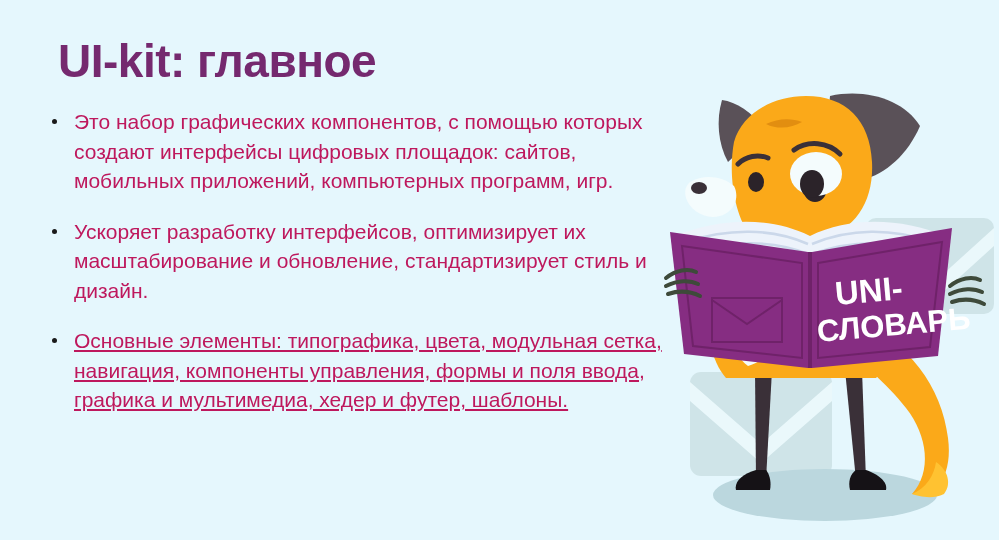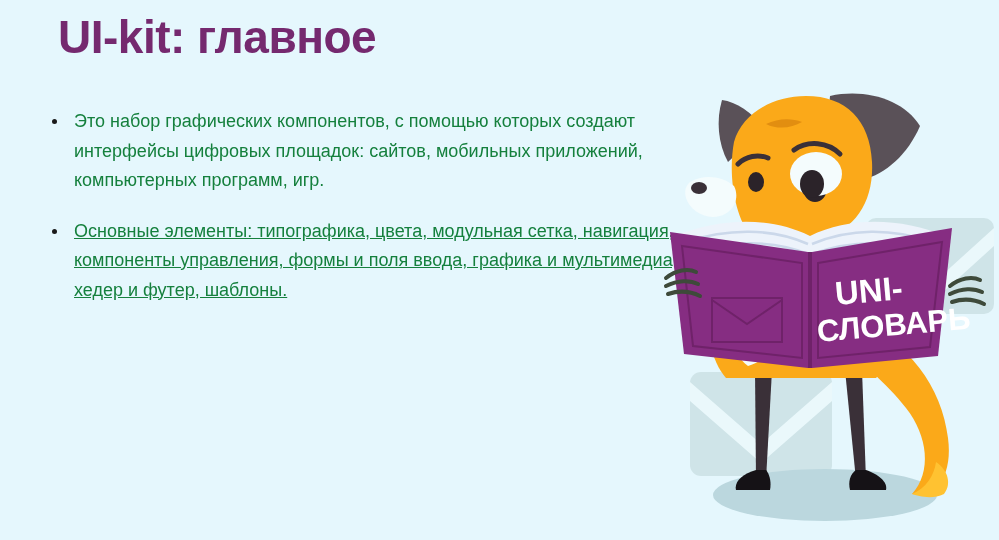--- a/index.html
+++ b/index.html
@@ -23,21 +23,21 @@
     top: 0; left: 0;
     width: 999px;
     height: 540px;
     pointer-events: none;
   }
 
   
   #title {
     position: absolute;
     left: 58px;
-    top: 10px;
+    top: 34px;
     font-size: 46px;
     font-weight: bold;
     letter-spacing: -0.5px;
     color: #75296F;
     white-space: nowrap;
   }
 
   
   #bullets {
     position: absolute;
@@ -45,23 +45,23 @@
     top: 107px;
     width: 640px;
     margin: 0;
     padding: 0;
     list-style: none;
   }
   .bullet {
     position: relative;
     padding-left: 26px;
     margin-bottom: 21px;
-    font-size: 18px;
+    font-size: 21px;
     line-height: 29.5px;
-    color: #15803d;
+    color: #be185d;
   }
   .bullet:last-child { margin-bottom: 0; text-decoration: underline; }
   .bullet .dot {
     position: absolute;
     left: 4px;
     top: 12px;
     width: 5px;
     height: 5px;
     border-radius: 50%;
     background: #1A1A1A;
@@ -99,20 +99,24 @@
       <path d="M690 382 L761 444 L832 382 L832 401 L761 463 L690 401 Z" fill="#EAF8FB"></path>
     </g>
   </svg>
 
   <div id="title">UI-kit: главное</div>
 
   <ul id="bullets">
     <li class="bullet">
       <span class="dot"></span>
       <span class="btext">Это набор графических компонентов, с помощью которых создают интерфейсы цифровых площадок: сайтов, мобильных приложений, компьютерных программ, игр.</span>
+    </li>
+    <li class="bullet">
+      <span class="dot"></span>
+      <span class="btext">Ускоряет разработку интерфейсов, оптимизирует их масштабирование и обновление, стандартизирует стиль и дизайн.</span>
     </li>
     <li class="bullet">
       <span class="dot"></span>
       <span class="btext">Основные элементы: типографика, цвета, модульная сетка, навигация, компоненты управления, формы и поля ввода, графика и мультимедиа, хедер и футер, шаблоны.</span>
     </li>
   </ul>
 
   <svg id="fox-illustration" viewBox="0 0 345 470">
 
     <ellipse cx="165" cy="425" rx="112" ry="26" fill="#BBD7DE"></ellipse>

